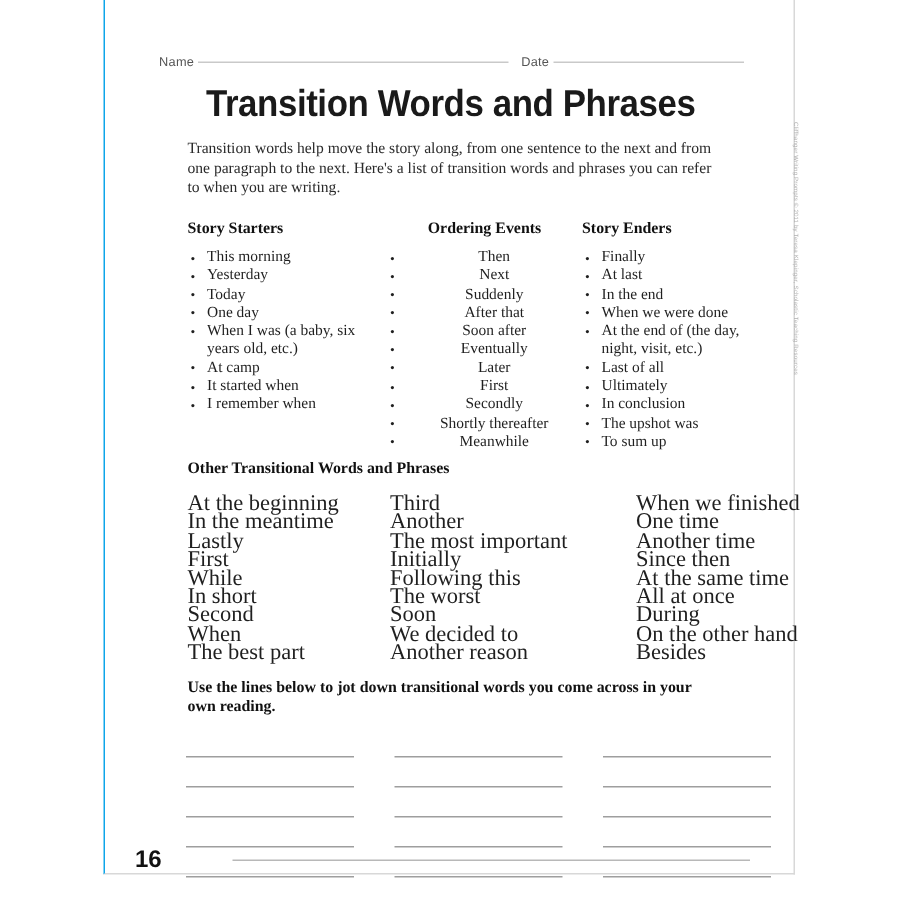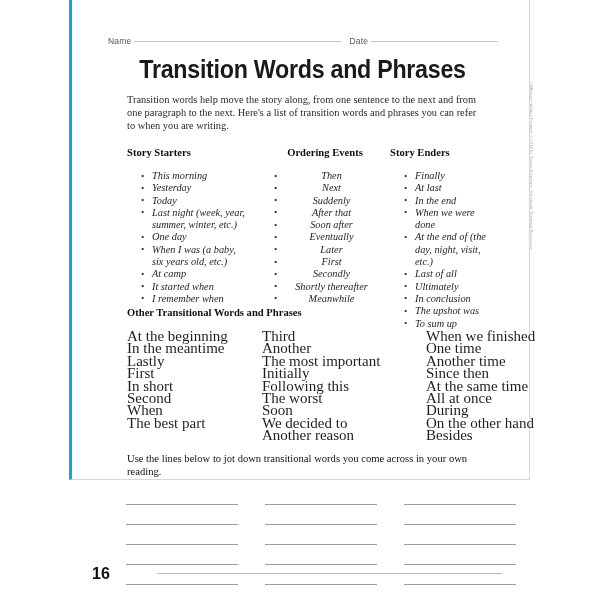--- a/index.html
+++ b/index.html
@@ -20,23 +20,23 @@
     height: 600px;
     background: #ffffff;
   }
 
   
   .page {
     position: absolute;
     left: 69px;
     top: 0px;
     width: 461px;
-    height: 480px;
+    height: 583px;
     background: #ffffff;
-    border-left: 3px solid #0ea5e9;
+    border-left: 1px solid #0ea5e9;
     border-right: 1px solid #d8d8d8;
     border-bottom: 1px solid #d8d8d8;
     box-sizing: border-box;
   }
 
   
   .namedate {
     position: absolute;
     left: 36px;
     top: 36px;
@@ -104,24 +104,23 @@
   .col.c3 { width: 117px; }
 
   .col-head {
     font-size: 10.6px;
     font-weight: bold;
     color: #111111;
     margin-bottom: 8px;
     white-space: nowrap;
   }
   .bullets {
-    margin: 12px;
+    margin: 0;
     padding: 0 0 0 13px;
     list-style: none;
-    font-style: italic;
   }
   .bullets li {
     position: relative;
     font-size: 10.3px;
     line-height: 12.3px;
     color: #1f1f1f;
     padding-left: 0;
     margin-bottom: 0px;
   }
   .bullets li::before {
@@ -160,21 +159,21 @@
     white-space: nowrap;
   }
 
   
   .instruction {
     position: absolute;
     left: 55px;
     top: 452px;
     width: 350px;
     font-size: 10.6px;
-    font-weight: normal;
+    font-weight: bold;
     line-height: 13.4px;
     color: #111111;
   }
 
   
   .lines-grid {
     position: absolute;
     left: 54px;
     top: 491px;
     width: 390px;
@@ -243,21 +242,20 @@
     <div class="intro">Transition words help move the story along, from one sentence to the next and from one paragraph to the next. Here's a list of transition words and phrases you can refer to when you are writing.</div>
 
     <div class="cols">
 
       <div class="col c1">
         <div class="col-head">Story Starters</div>
         <ul class="bullets">
           <li>This morning</li>
           <li>Yesterday</li>
           <li>Today</li>
-          <li>Last night (week, year, summer, winter, etc.)</li>
           <li>One day</li>
           <li>When I was (a baby, six years old, etc.)</li>
           <li>At camp</li>
           <li>It started when</li>
           <li>I remember when</li>
         </ul>
       </div>
 
       <div class="col c2">
         <div class="col-head">Ordering Events</div>
@@ -295,20 +293,21 @@
     </div>
 
     <div class="other-head">Other Transitional Words and Phrases</div>
 
     <div class="other-cols">
       <div class="ocol o1">
         <div>At the beginning</div>
         <div>In the meantime</div>
         <div>Lastly</div>
         <div>First</div>
+        <div>While</div>
         <div>In short</div>
         <div>Second</div>
         <div>When</div>
         <div>The best part</div>
       </div>
       <div class="ocol o2">
         <div>Third</div>
         <div>Another</div>
         <div>The most important</div>
         <div>Initially</div>

